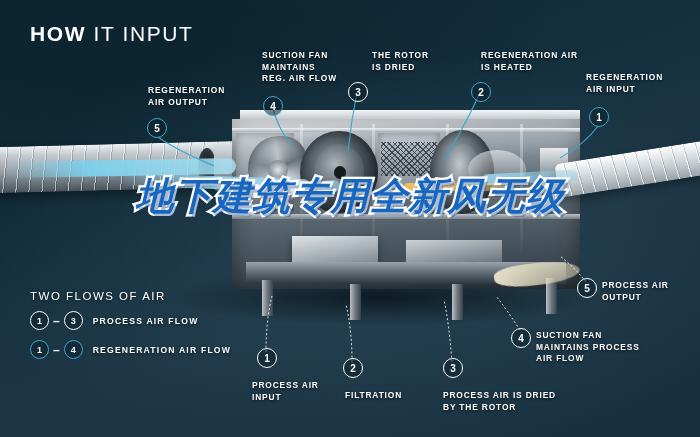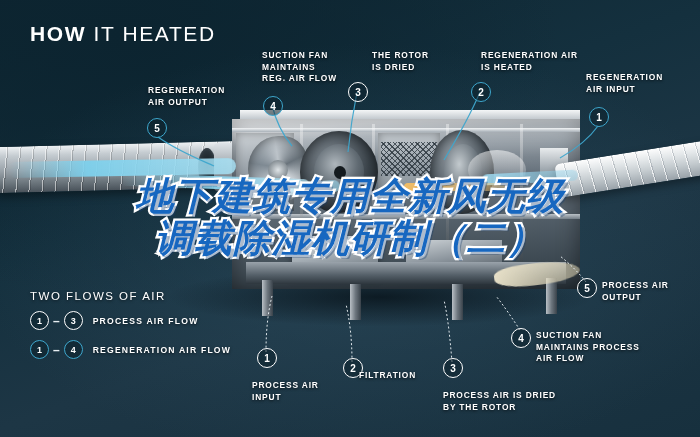--- a/index.html
+++ b/index.html
@@ -228,31 +228,31 @@
   <div class="marker b" style="left:589px;top:107px;">1</div>
 
   <div class="marker w" style="left:257px;top:348px;">1</div>
   <div class="marker w" style="left:343px;top:358px;">2</div>
   <div class="marker w" style="left:443px;top:358px;">3</div>
   <div class="marker w" style="left:511px;top:328px;">4</div>
   <div class="marker w" style="left:577px;top:278px;">5</div>
 
   <div class="hdr">
     <b>HOW</b>
-    <span>IT HEATED</span>
+    <span>IT INPUT</span>
   </div>
 
   <div class="callout" style="left:148px;top:85px;width:120px;">REGENERATION<br>AIR OUTPUT</div>
   <div class="callout" style="left:262px;top:50px;width:110px;">SUCTION FAN<br>MAINTAINS<br>REG. AIR FLOW</div>
   <div class="callout" style="left:481px;top:50px;width:118px;">REGENERATION AIR<br>IS HEATED</div>
   <div class="callout" style="left:372px;top:50px;width:100px;">THE ROTOR<br>IS DRIED</div>
   <div class="callout" style="left:586px;top:72px;width:110px;">REGENERATION<br>AIR INPUT</div>
 
   <div class="callout" style="left:252px;top:380px;width:110px;">PROCESS AIR<br>INPUT</div>
-  <div class="callout" style="left:345px;top:370px;width:100px;margin-left:14px;">FILTRATION</div>
+  <div class="callout" style="left:345px;top:390px;width:100px;">FILTRATION</div>
   <div class="callout" style="left:443px;top:390px;width:150px;">PROCESS AIR IS DRIED<br>BY THE ROTOR</div>
   <div class="callout" style="left:536px;top:330px;width:150px;">SUCTION FAN<br>MAINTAINS PROCESS<br>AIR FLOW</div>
   <div class="callout" style="left:602px;top:280px;width:96px;">PROCESS AIR<br>OUTPUT</div>
 
   <div class="legend">
     <div class="legend-title">TWO FLOWS OF AIR</div>
 
     <div class="legend-row">
       <div class="marker w">1</div>
       <span class="dash">–</span>
@@ -263,16 +263,15 @@
     <div class="legend-row">
       <div class="marker b">1</div>
       <span class="dash">–</span>
       <div class="marker b">4</div>
       <span class="legend-label">REGENERATION AIR FLOW</span>
     </div>
   </div>
 
   <div class="cn">
     <span class="l1">地下建筑专用全新风无级</span>
-    <span class="l2">调载除湿机研制（二）</span>
   </div>
 
 </div>
 
 </body></html>

